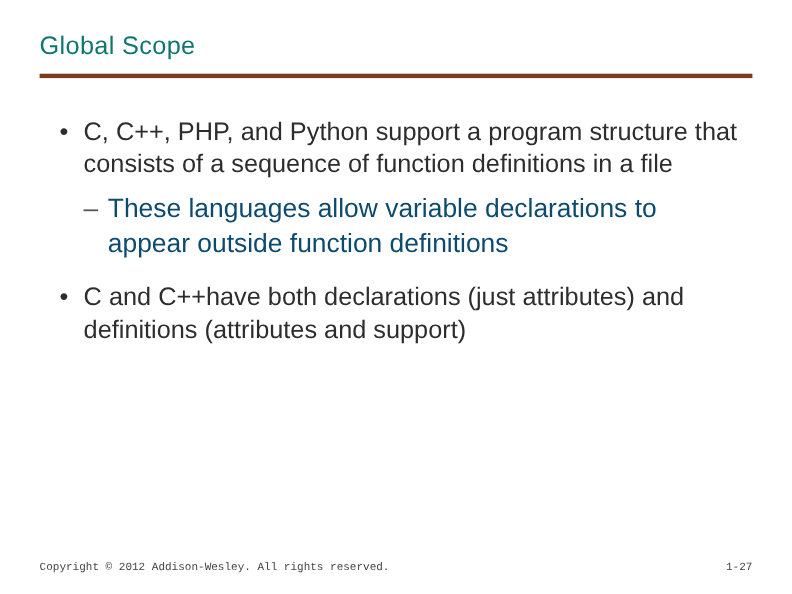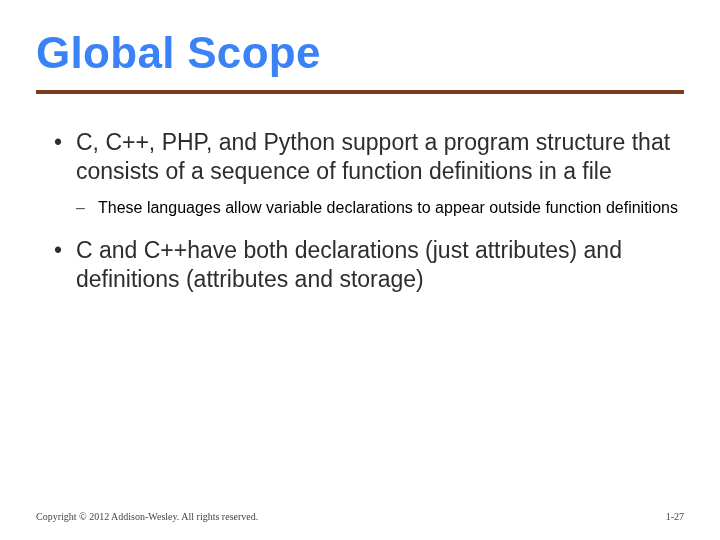--- a/index.html
+++ b/index.html
@@ -1,44 +1,44 @@
 <!DOCTYPE html>
 <html><head>
 <meta charset="utf-8">
 <style>
   * { margin: 0; padding: 0; box-sizing: border-box; }
   html, body { width: 720px; height: 540px; background: #fff; font-family: "Lucida Sans", "Lucida Sans Unicode", "Trebuchet MS", Verdana, sans-serif; color: #2f2f2f; }
   .slide { position: relative; width: 720px; height: 540px; padding: 28px 36px 0 36px; }
-  .title { font-size: 44px; font-weight: 700; color: #3b82f6; letter-spacing: 0.3px; margin-bottom: 12px; }
+  .title { font-size: 23px; font-weight: 400; color: #0f766e; letter-spacing: 0.3px; margin-bottom: 12px; }
   .underline { height: 4px; background: #7a3c1d; margin-bottom: 28px; }
   .content { padding-left: 18px; padding-right: 6px; }
   ul.level1 { list-style: none; margin-top: 34px; }
   ul.level1 > li { position: relative; padding-left: 22px; margin-bottom: 10px; font-size: 23px; line-height: 1.28; color: #2d2d2d; }
   ul.level1 > li::before { content: "•"; position: absolute; left: 0; top: 0; color: #2d2d2d; font-size: 23px; }
   ul.level2 { list-style: none; margin-top: 10px; margin-bottom: 18px; }
-  ul.level2 > li { position: relative; padding-left: 22px; font-size: 16px; line-height: 1.32; color: #000000; }
+  ul.level2 > li { position: relative; padding-left: 22px; font-size: 24px; line-height: 1.32; color: #0c4a6e; }
   ul.level2 > li::before { content: "–"; position: absolute; left: 0; top: 0; color: #555; }
-  .footer { position: absolute; left: 36px; right: 36px; bottom: 18px; display: flex; justify-content: space-between; font-size: 10px; color: #444; font-family: Liberation Serif, serif; }
+  .footer { position: absolute; left: 36px; right: 36px; bottom: 18px; display: flex; justify-content: space-between; font-size: 10px; color: #444; font-family: Liberation Mono, monospace; }
 </style>
 </head>
 <body>
 
 <div class="slide">
   <h1 class="title">Global Scope</h1>
   <div class="underline"></div>
   <div class="content">
     <ul class="level1">
       <li>
         <span>C, C++, PHP, and Python support a program structure that consists of a sequence of function definitions in a file</span>
         <ul class="level2">
           <li>These languages allow variable declarations to appear outside function definitions</li>
         </ul>
       </li>
       <li>
-        <span>C and C++have both declarations (just attributes) and definitions (attributes and storage)</span>
+        <span>C and C++have both declarations (just attributes) and definitions (attributes and support)</span>
       </li>
     </ul>
   </div>
   <div class="footer">
     <span>Copyright © 2012 Addison-Wesley. All rights reserved.</span>
     <span>1-27</span>
   </div>
 </div>
 
 </body></html>

